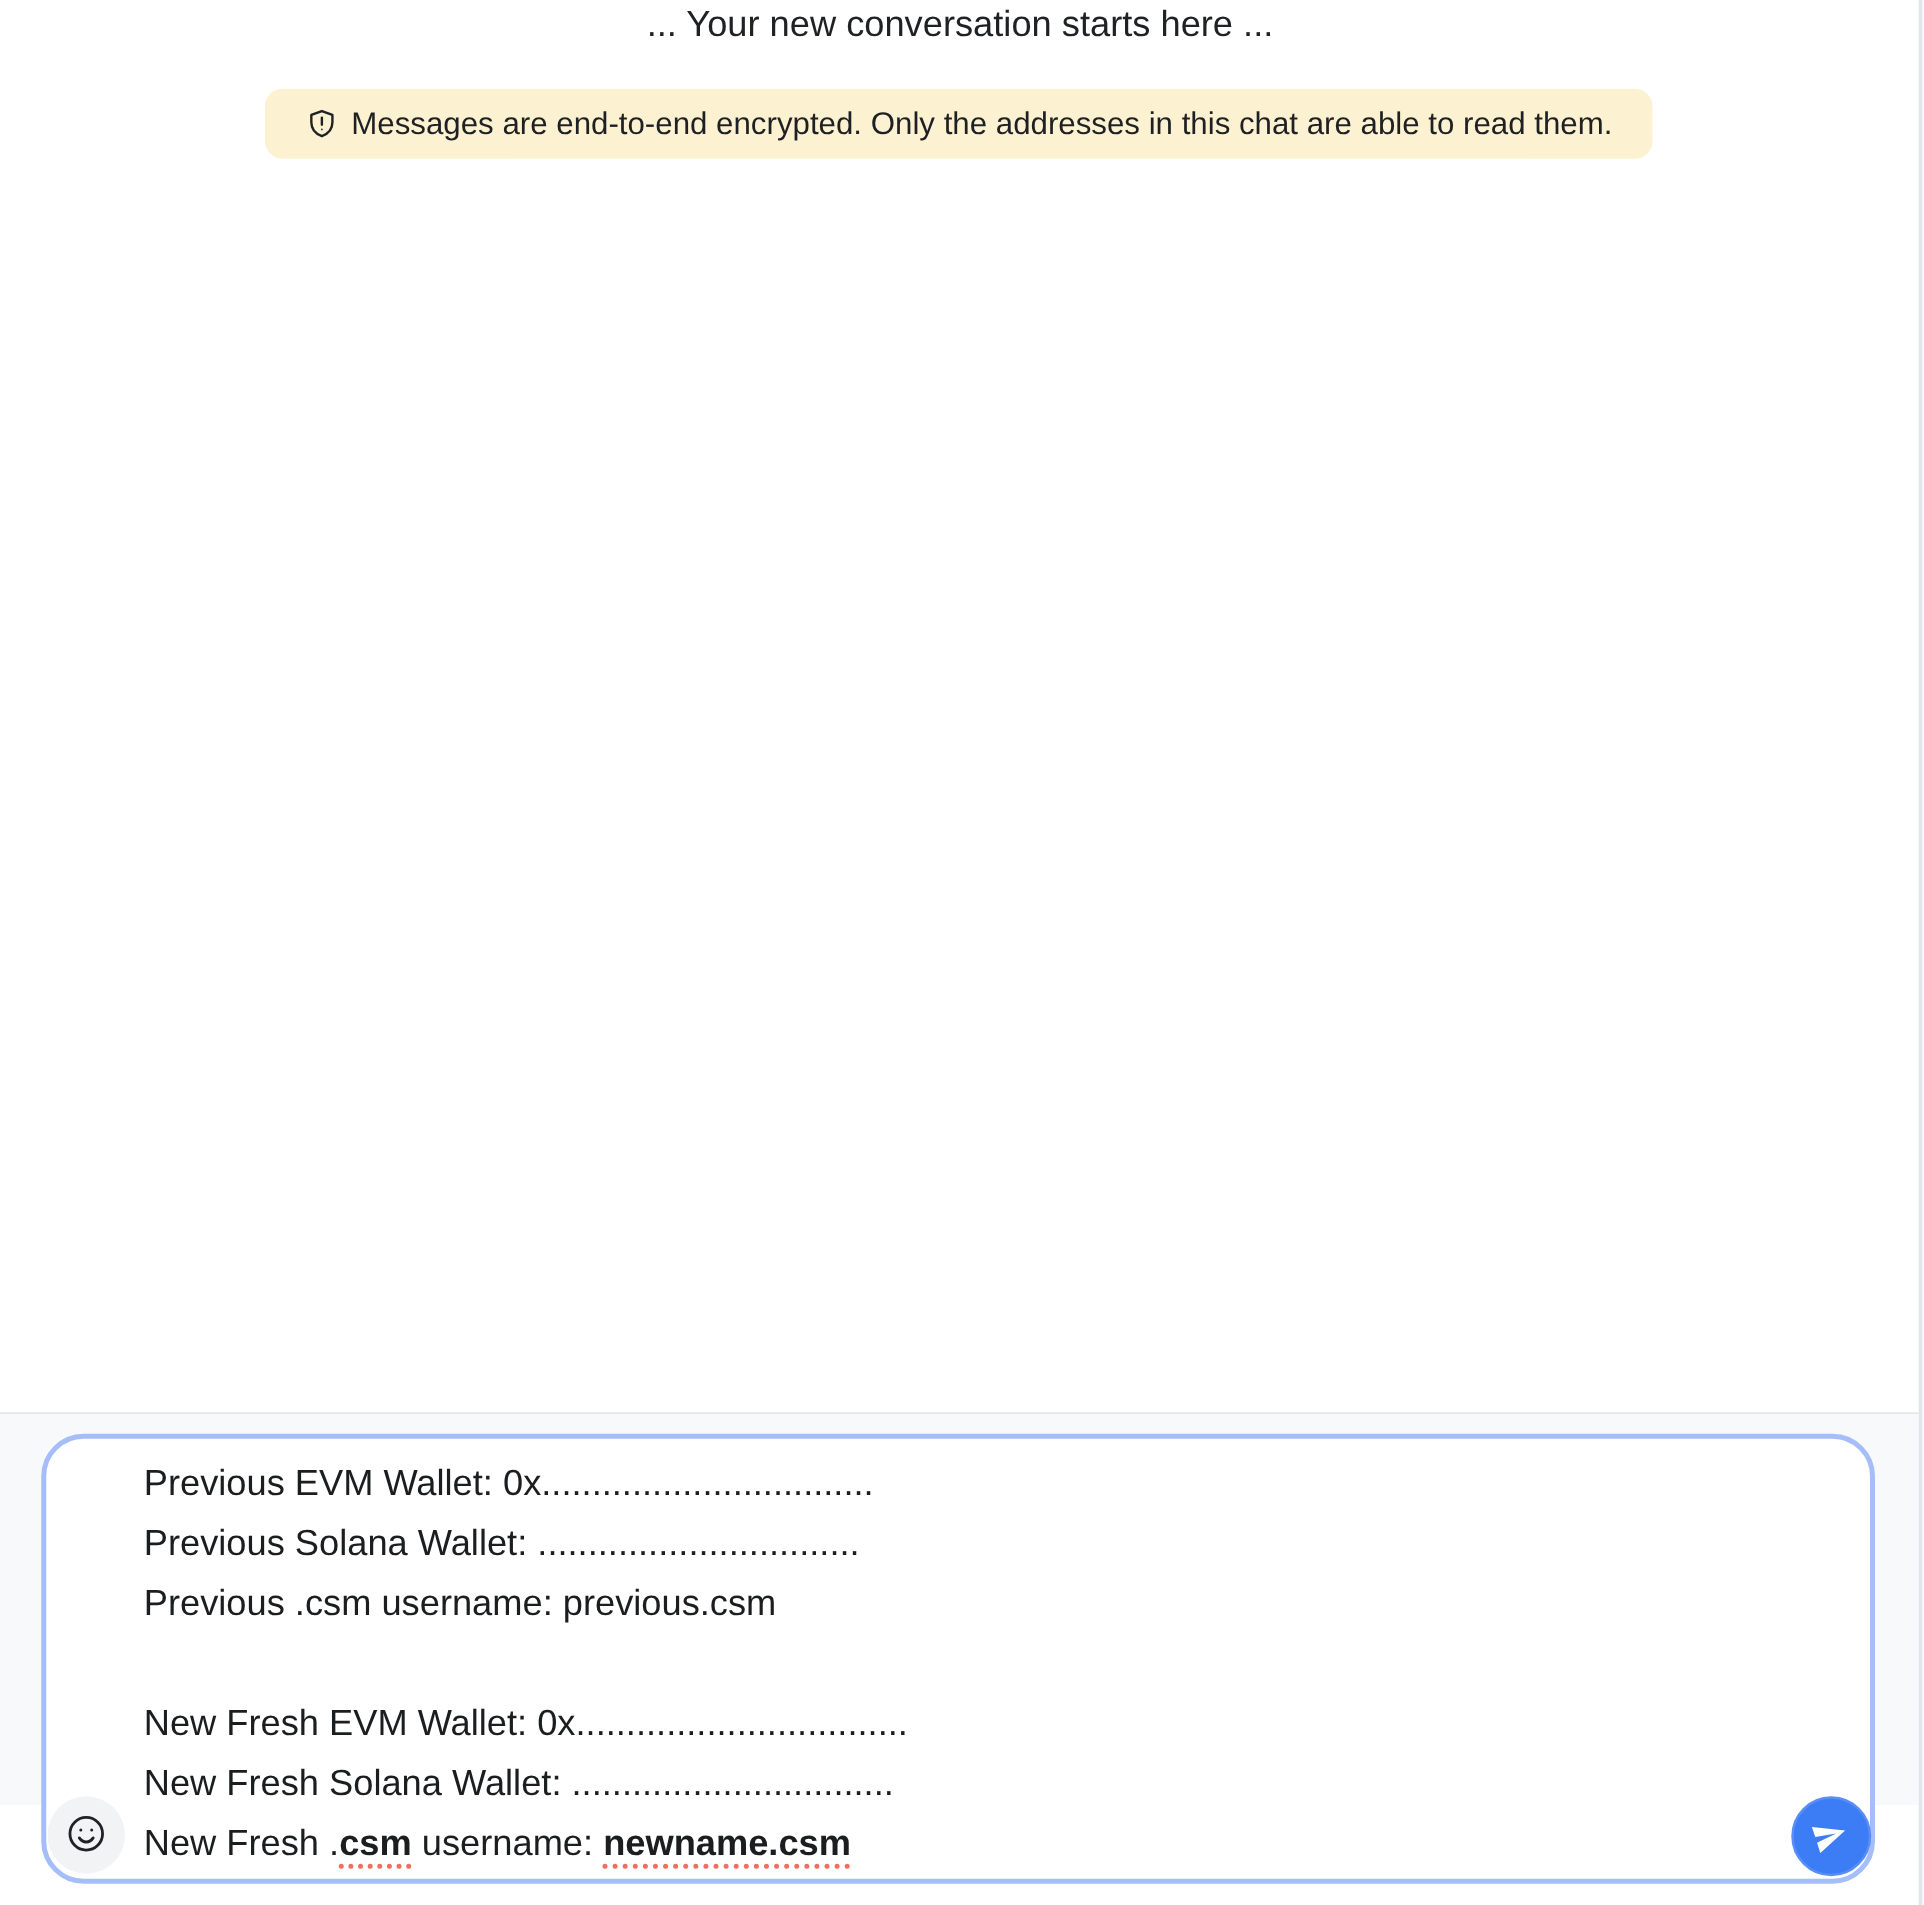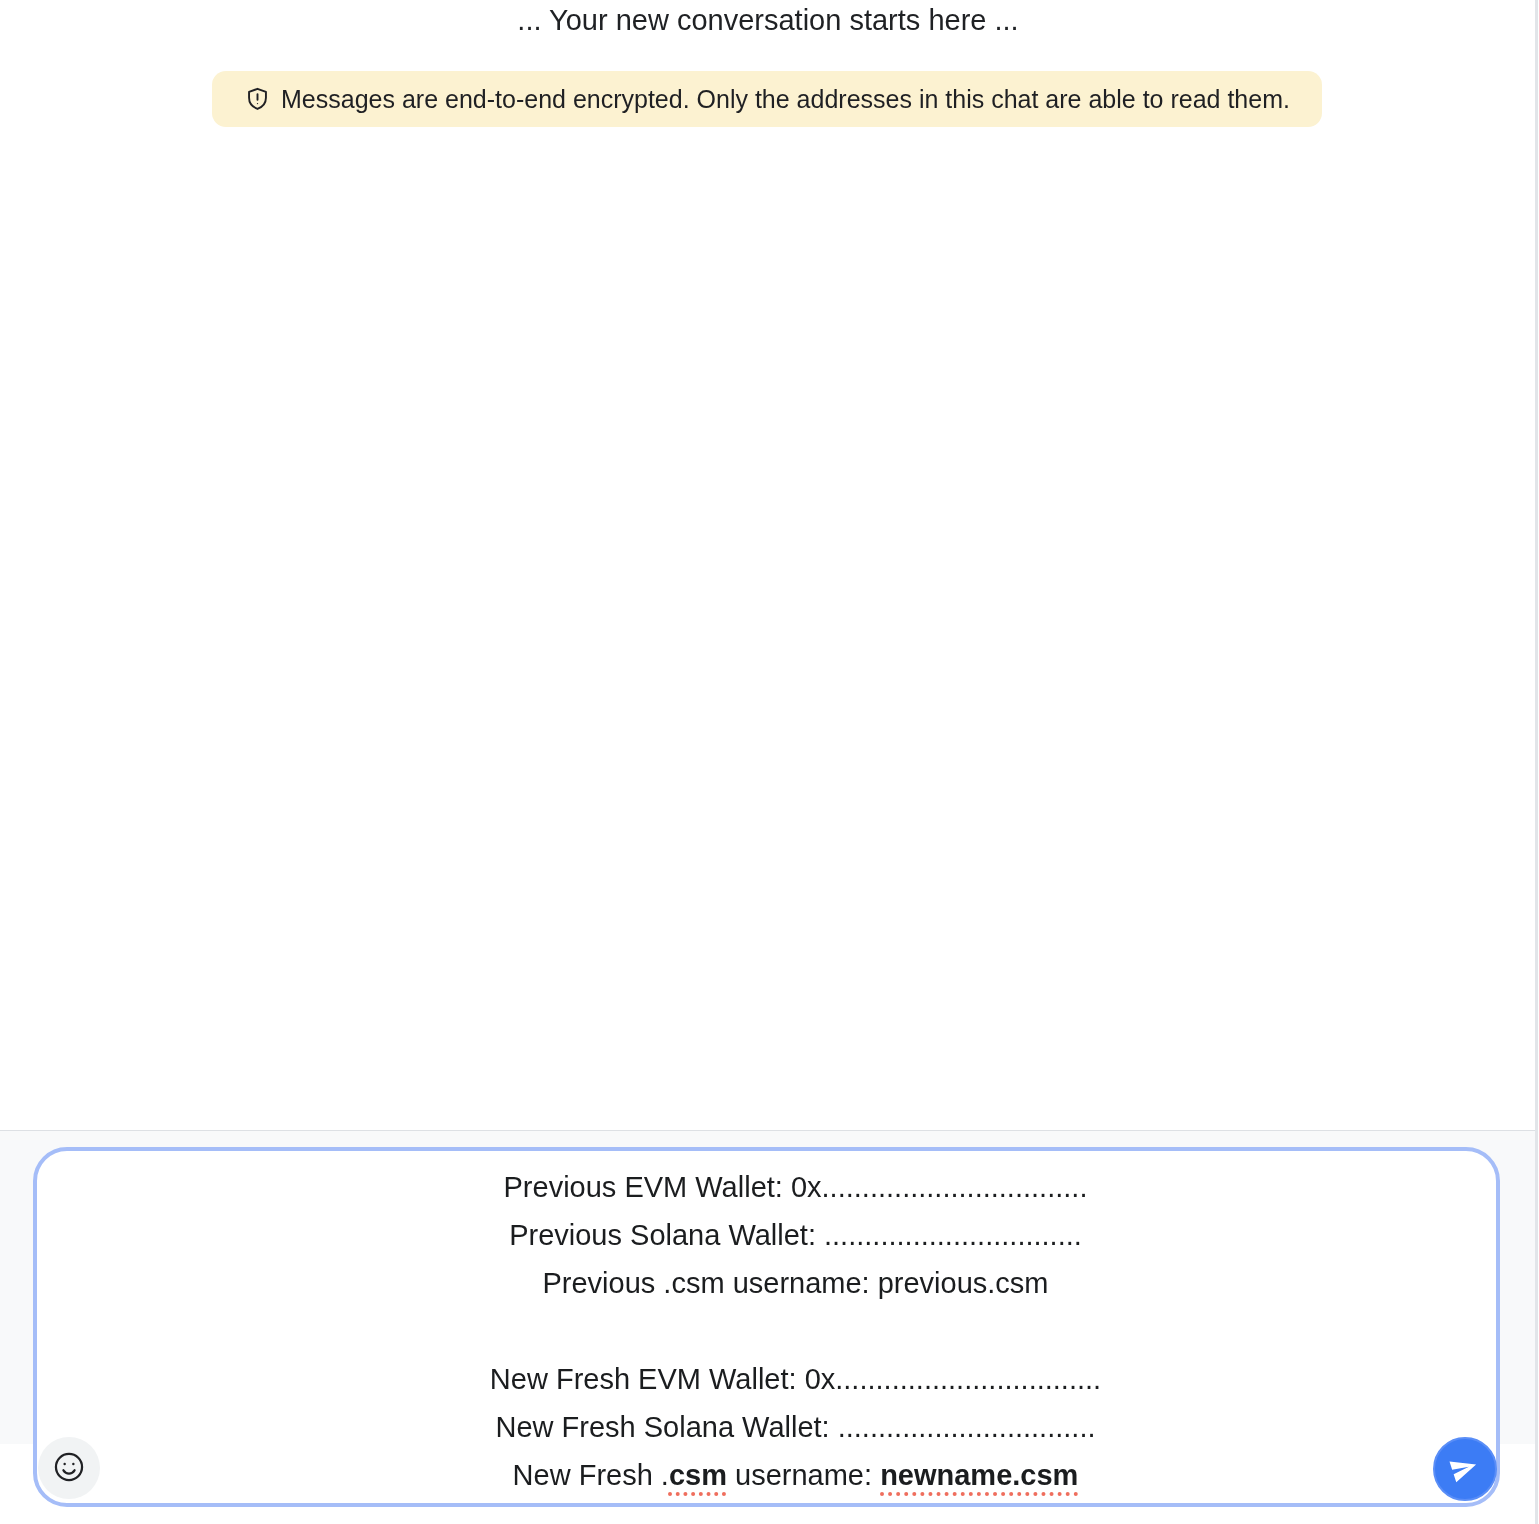--- a/index.html
+++ b/index.html
@@ -63,21 +63,20 @@
 
   
   .composer {
     position: absolute;
     top: 1130px;
     left: 0;
     width: 1535px;
     height: 314px;
     background: #f8f9fa;
     border-top: 1px solid #dde0e4;
-    text-align: center;
   }
   .message-input {
     position: absolute;
     top: 16px;
     left: 33px;
     width: 1467px;
     height: 360px;
     background: #ffffff;
     border: 4px solid #a5bdf8;
     border-radius: 34px;

